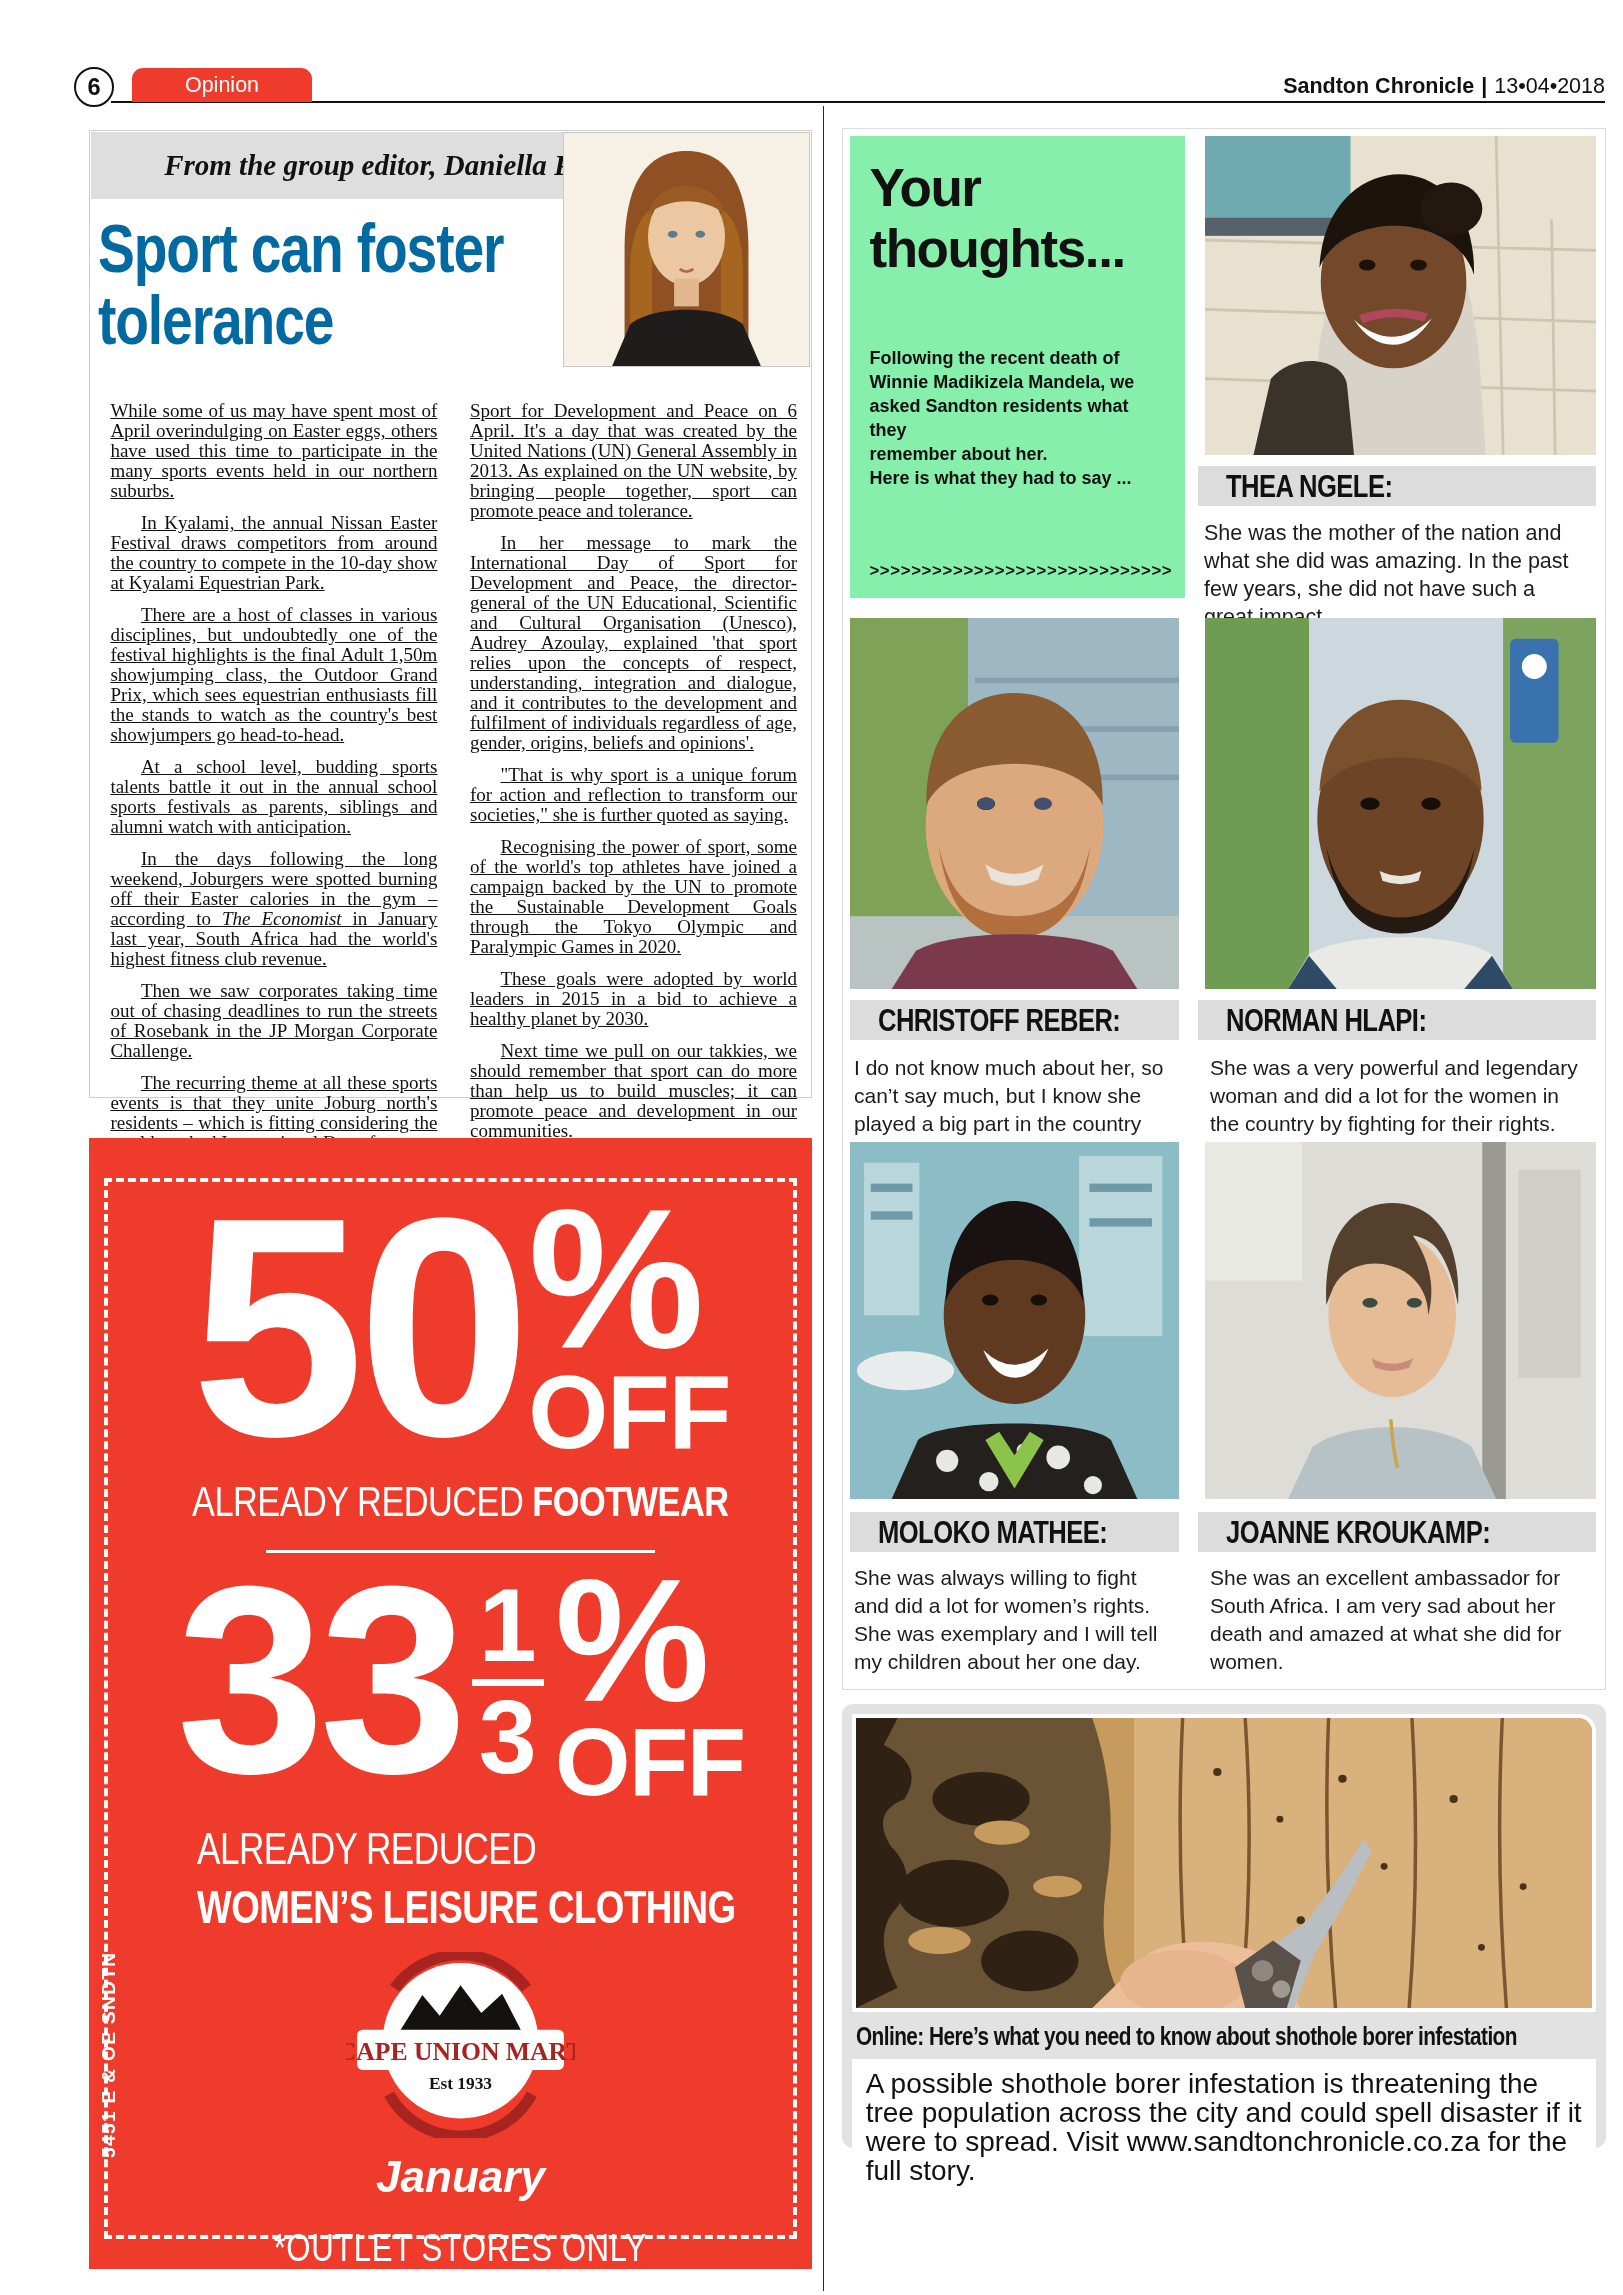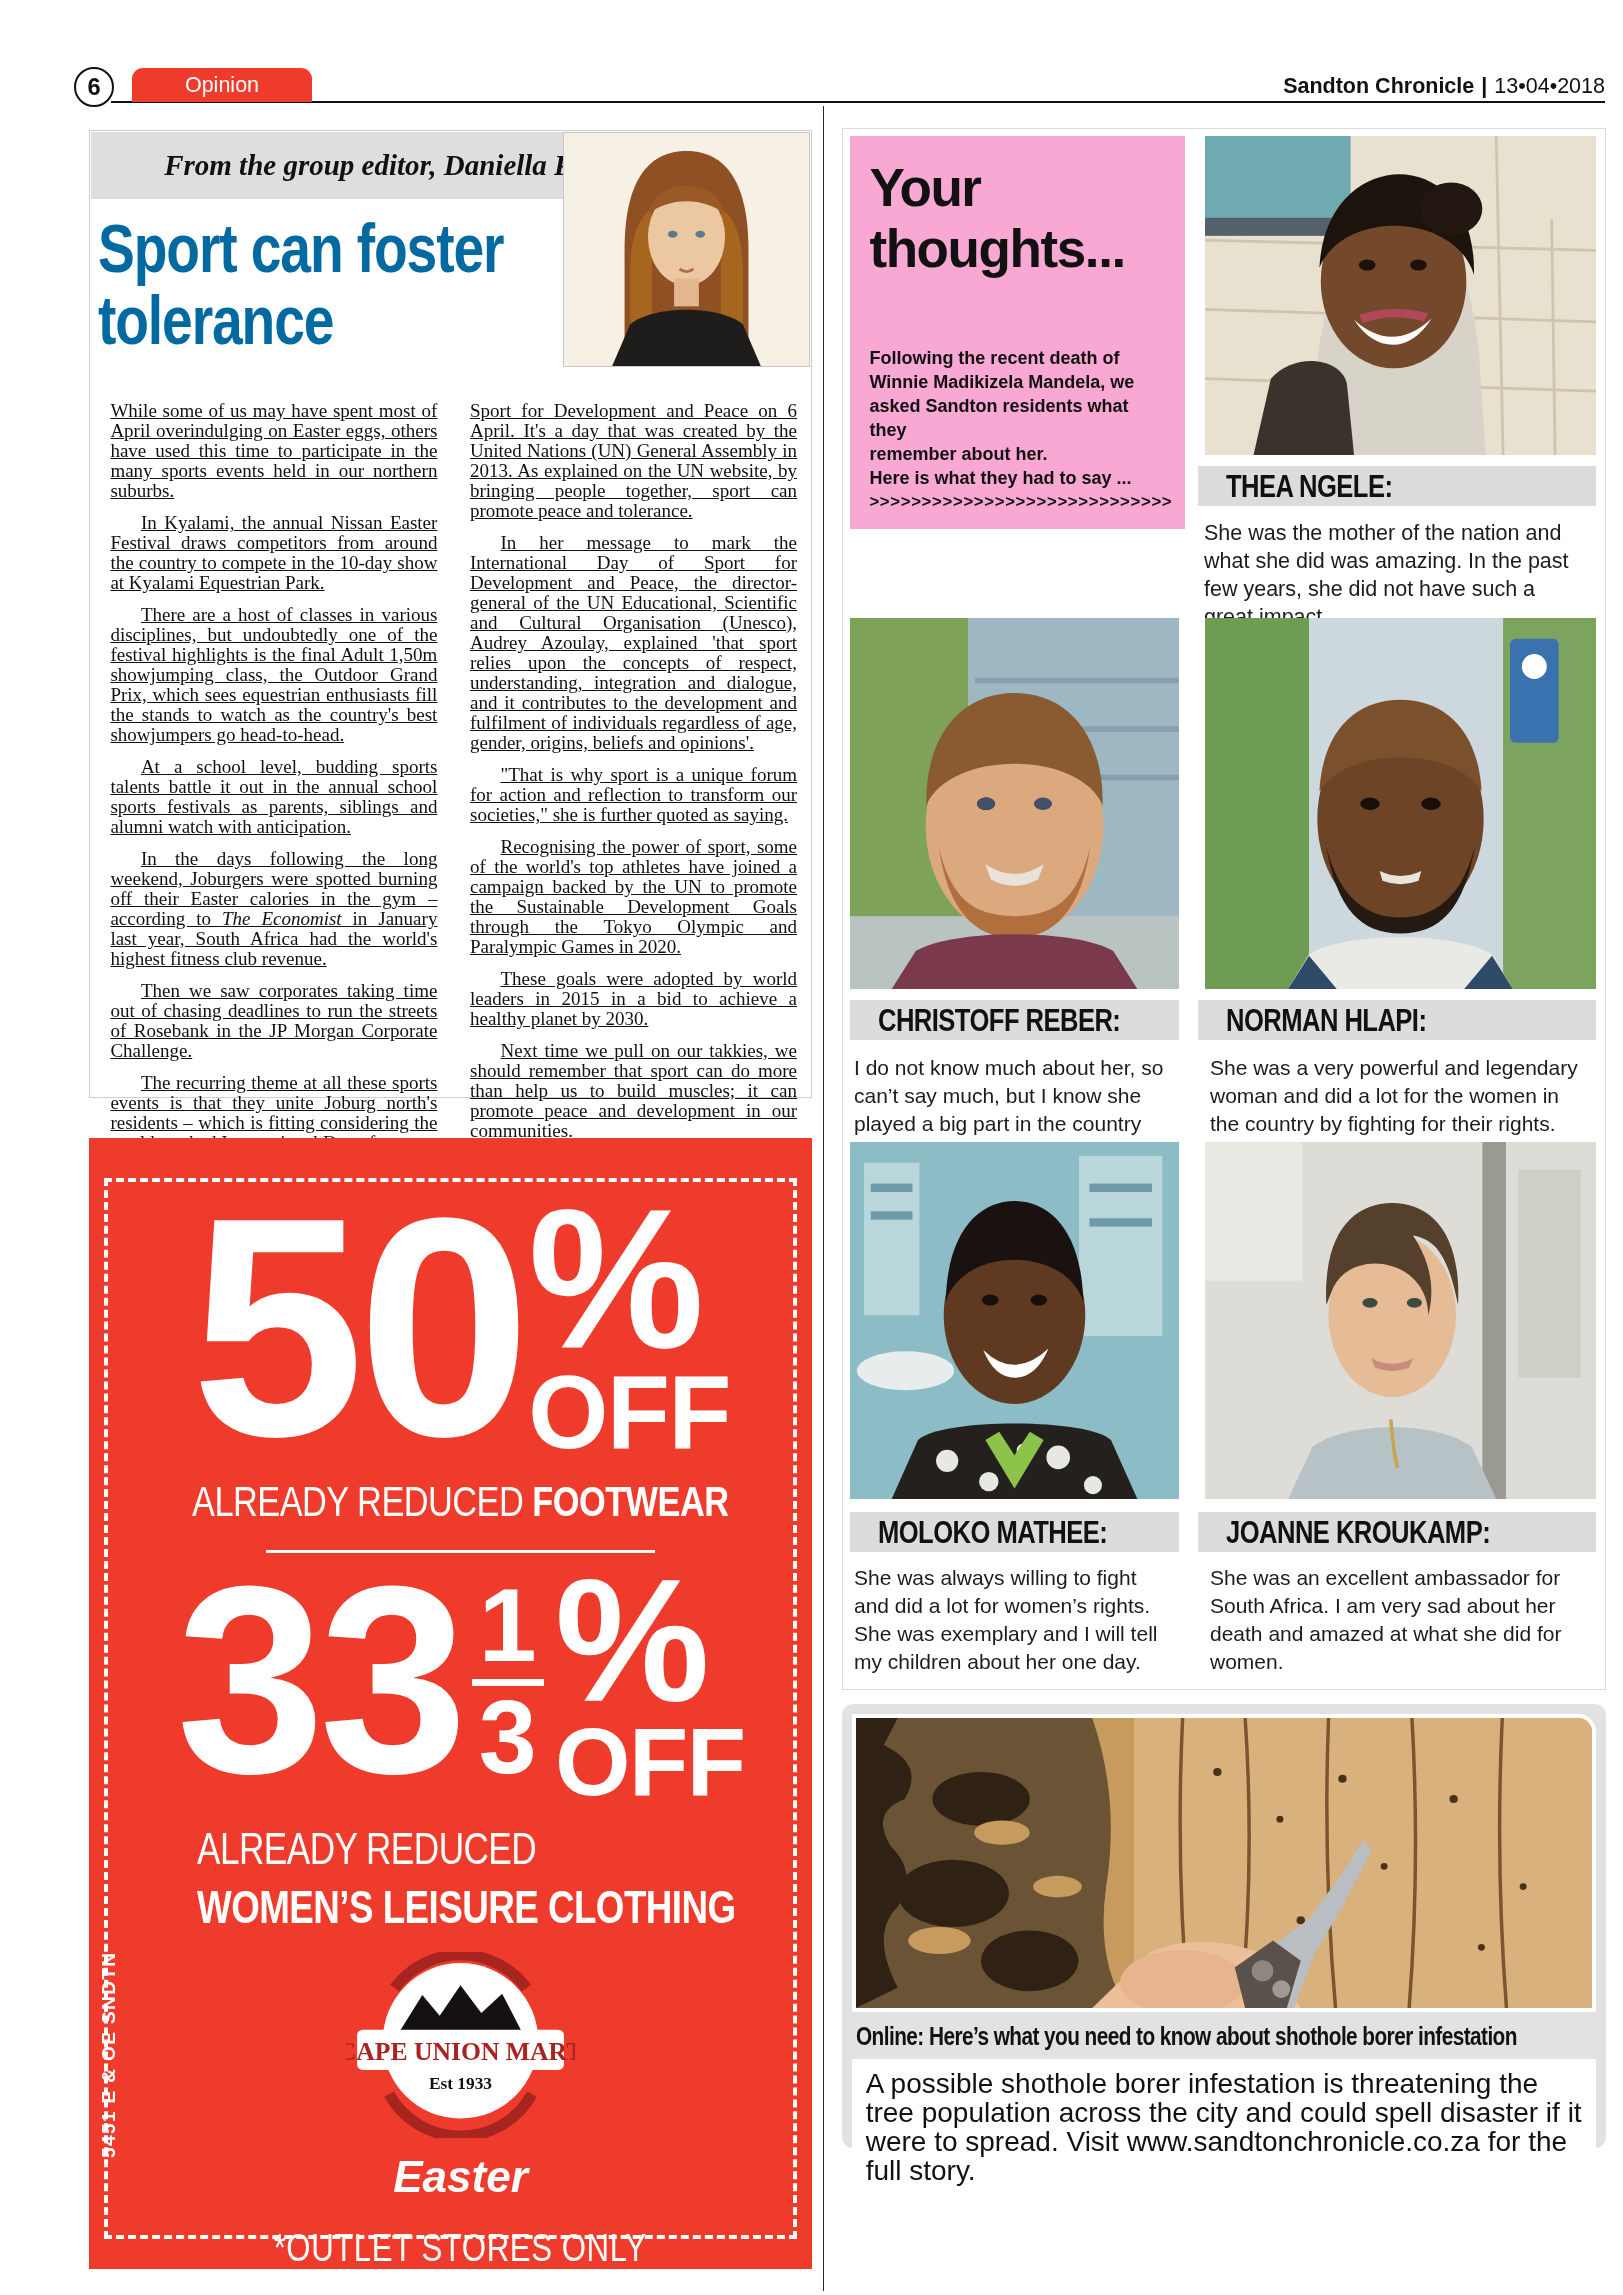--- a/index.html
+++ b/index.html
@@ -65,21 +65,21 @@
   .lb3{font-size:24px;font-weight:bold;margin-top:11px;}
   .cum-logo{margin-top:18px;}
   .explore{font-size:44px;font-style:italic;font-weight:800;margin-top:12.5px;}
   .outlet{font-size:39px;margin-top:23.6px;letter-spacing:0.7px;}
   .ad-code{position:absolute;left:30.5px;bottom:111px;transform:rotate(-90deg);transform-origin:0 100%;
            font-size:19px;font-weight:bold;letter-spacing:1.4px;white-space:nowrap;color:#fff;}
 
   
   .thoughts{position:absolute;left:842px;top:128px;width:764px;height:1562px;background:#fff;
             border:1.4px solid #dcdcdc;box-sizing:border-box;}
-  .intro-panel{position:absolute;left:7px;top:7px;width:335px;height:393px;background:#f9a8d4;
+  .intro-panel{position:absolute;left:7px;top:7px;width:335px;height:462px;background:#86efac;
             box-sizing:border-box;padding:21px 19.4px 16.7px 19.4px;display:flex;flex-direction:column;}
   .yt-title{font-size:53px;font-weight:bold;letter-spacing:-1.4px;}
   .yt-intro{margin-top:67px;font-weight:bold;font-size:18px;line-height:24px;white-space:pre-line;}
   .yt-chevrons{margin-top:auto;font-weight:bold;font-size:16.7px;letter-spacing:0.7px;}
   .photo{position:absolute;background:#ccc;overflow:hidden;}
   .photo svg{display:block;width:100%;height:100%;}
   .name-bar{position:absolute;height:40px;background:#dcdcdc;display:flex;align-items:center;
             padding-left:28px;box-sizing:border-box;font-size:32px;font-weight:800;letter-spacing:-0.7px;}
   .quote{position:absolute;font-size:21px;line-height:28px;color:#1c1c1c;}
   .q-thea{font-size:21.5px;}
@@ -183,21 +183,21 @@
         <svg width="229" height="186" viewBox="0 0 330 268">
           <circle cx="165" cy="128" r="112" fill="#ffffff"></circle>
           <path d="M70,52 A118 118 0 0 1 260,52" stroke="#a82420" stroke-width="16" fill="none"></path>
           <path d="M62,205 A118 118 0 0 0 268,205" stroke="#a82420" stroke-width="16" fill="none"></path>
           <path d="M75,118 L110,62 L135,92 L165,48 L195,88 L225,60 L255,118 Z" fill="#141110"></path>
           <rect x="16" y="112" width="298" height="58" rx="8" fill="#ffffff"></rect>
           <text x="165" y="156" text-anchor="middle" font-family="Liberation Serif, serif" font-weight="bold" font-size="37" fill="#a82420">CAPE UNION MART</text>
           <text x="165" y="198" text-anchor="middle" font-family="Liberation Serif, serif" font-weight="bold" font-size="25" fill="#141110">Est  1933</text>
         </svg>
       </div>
-      <div class="explore">Easter</div>
+      <div class="explore">January</div>
       <div class="outlet"><span class="condC">*OUTLET STORES ONLY</span></div>
     </div>
     <div class="ad-code">5451 E &amp; OE SNDTN</div>
   </div>
 
   <div class="thoughts">
     <div class="intro-panel">
       <div class="yt-title">Your thoughts...</div>
       <div class="yt-intro">Following the recent death of
 Winnie Madikizela Mandela, we

